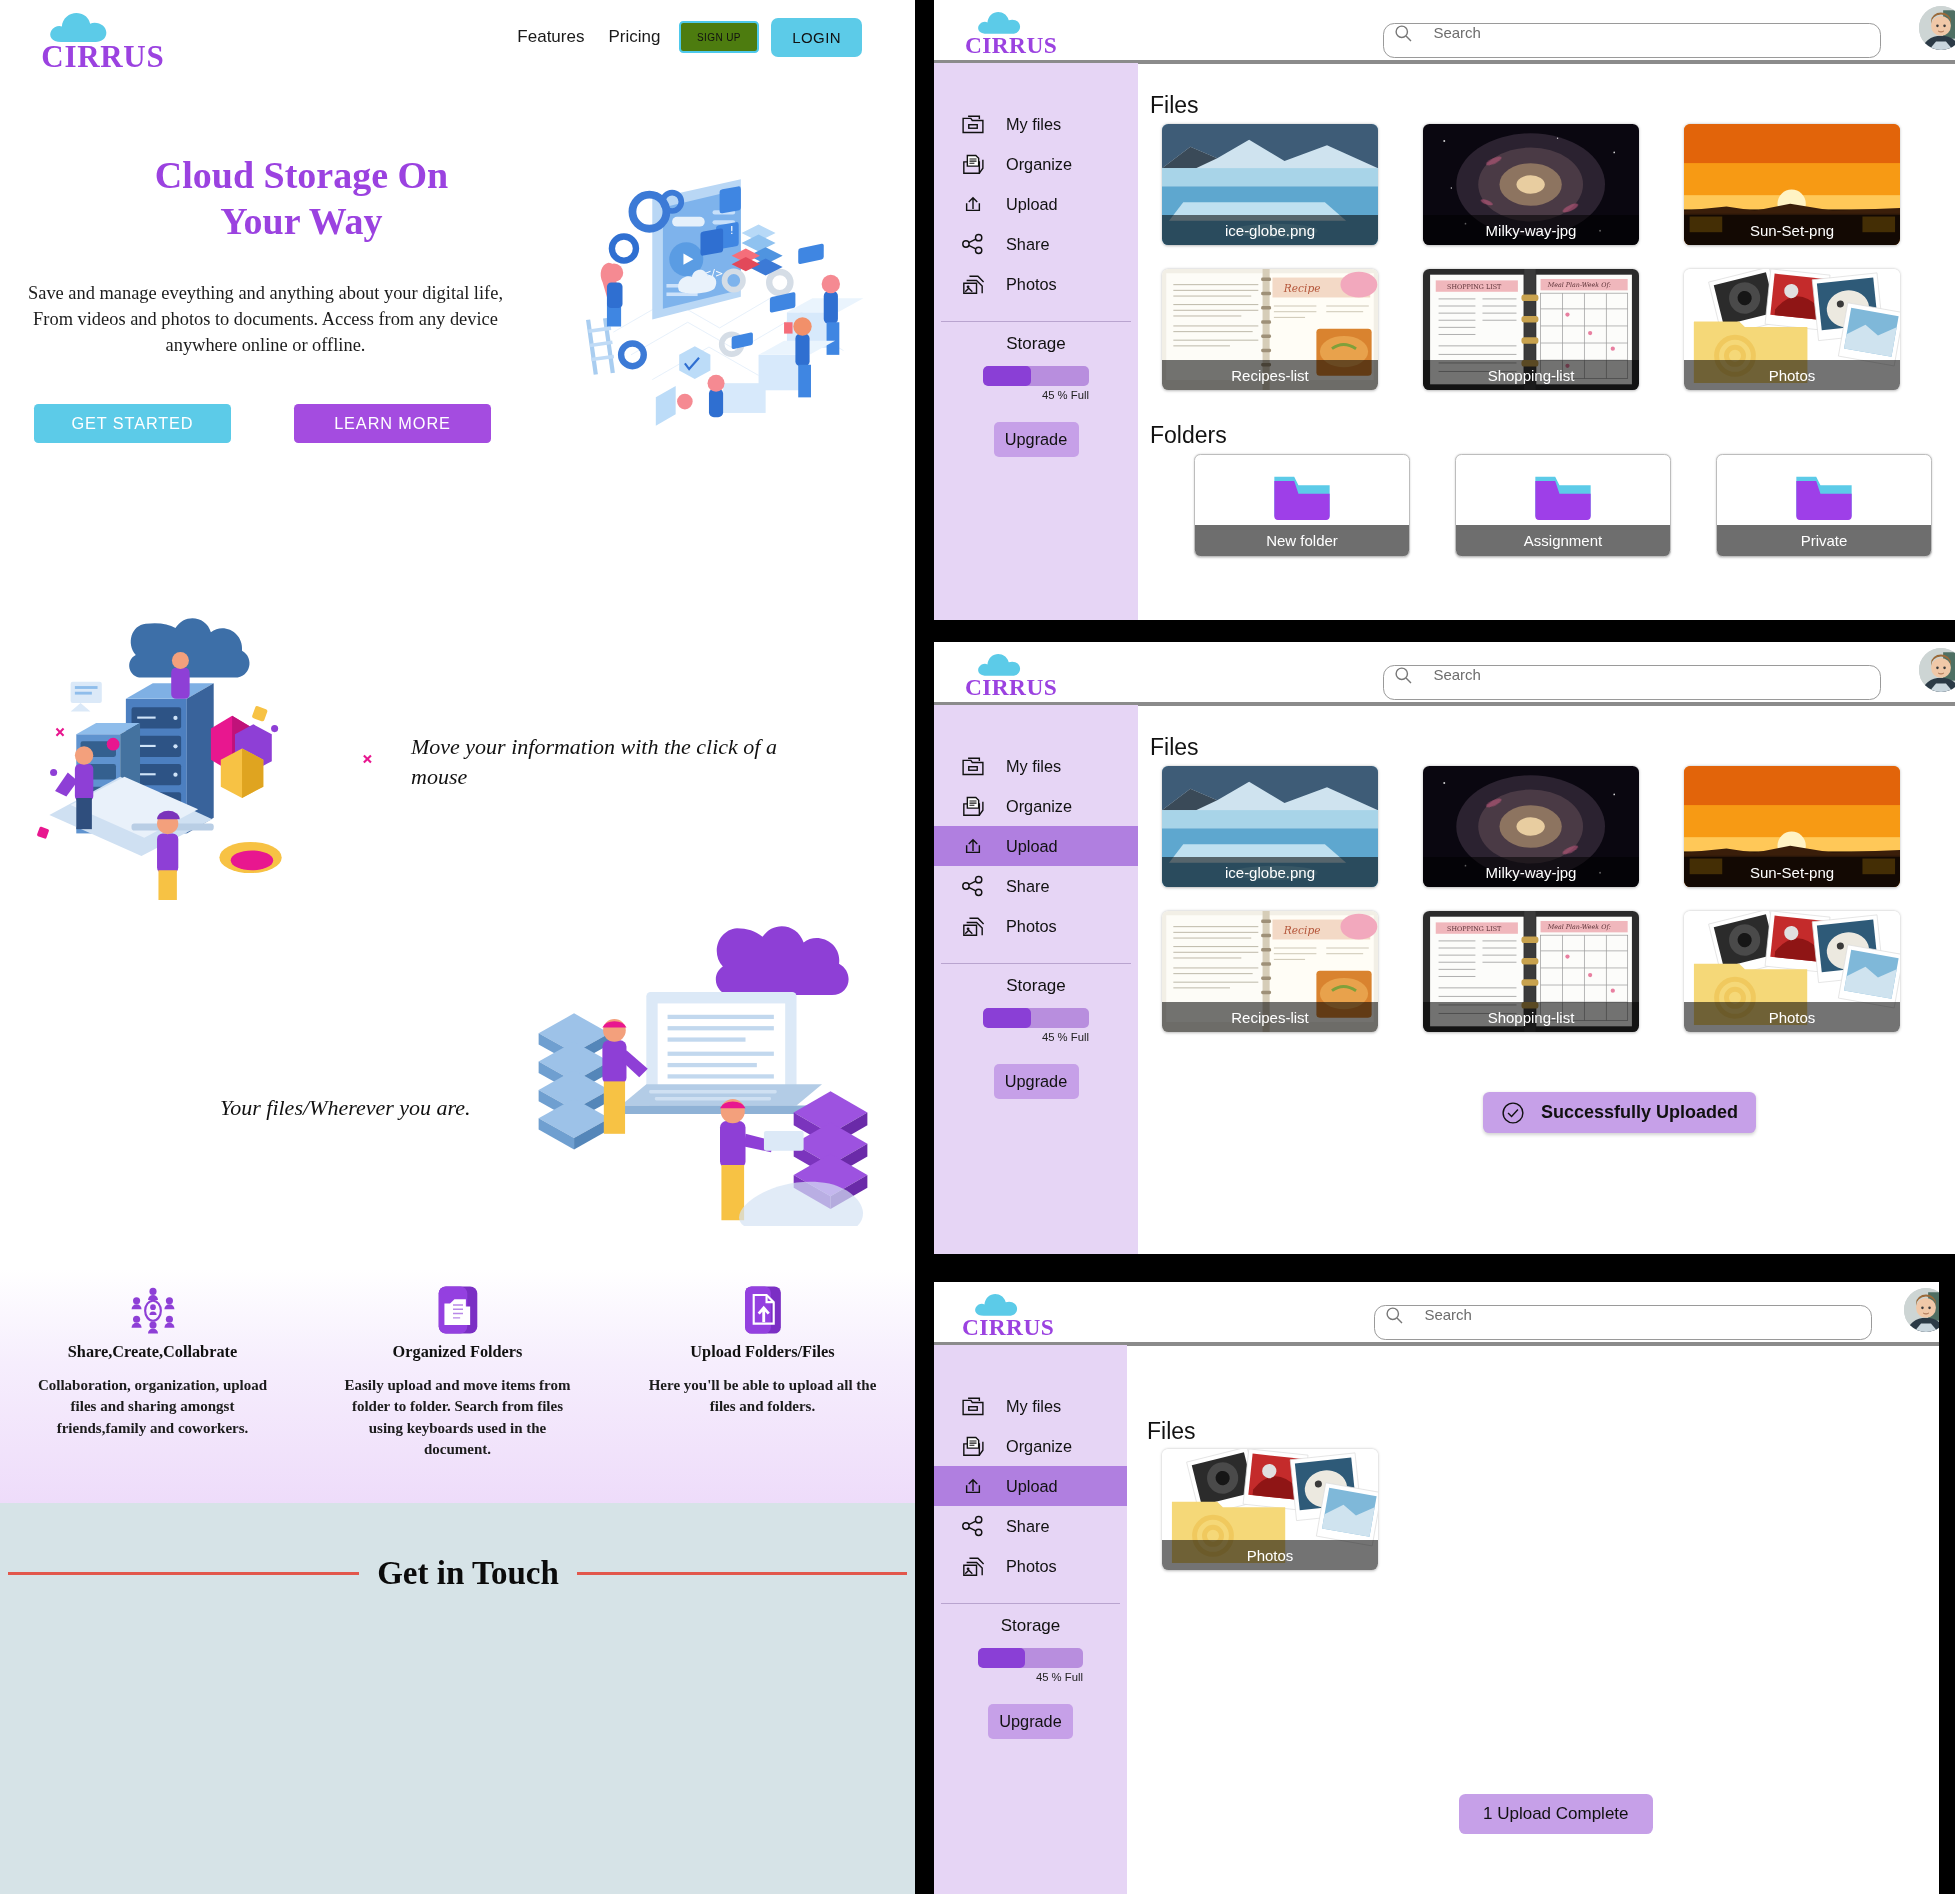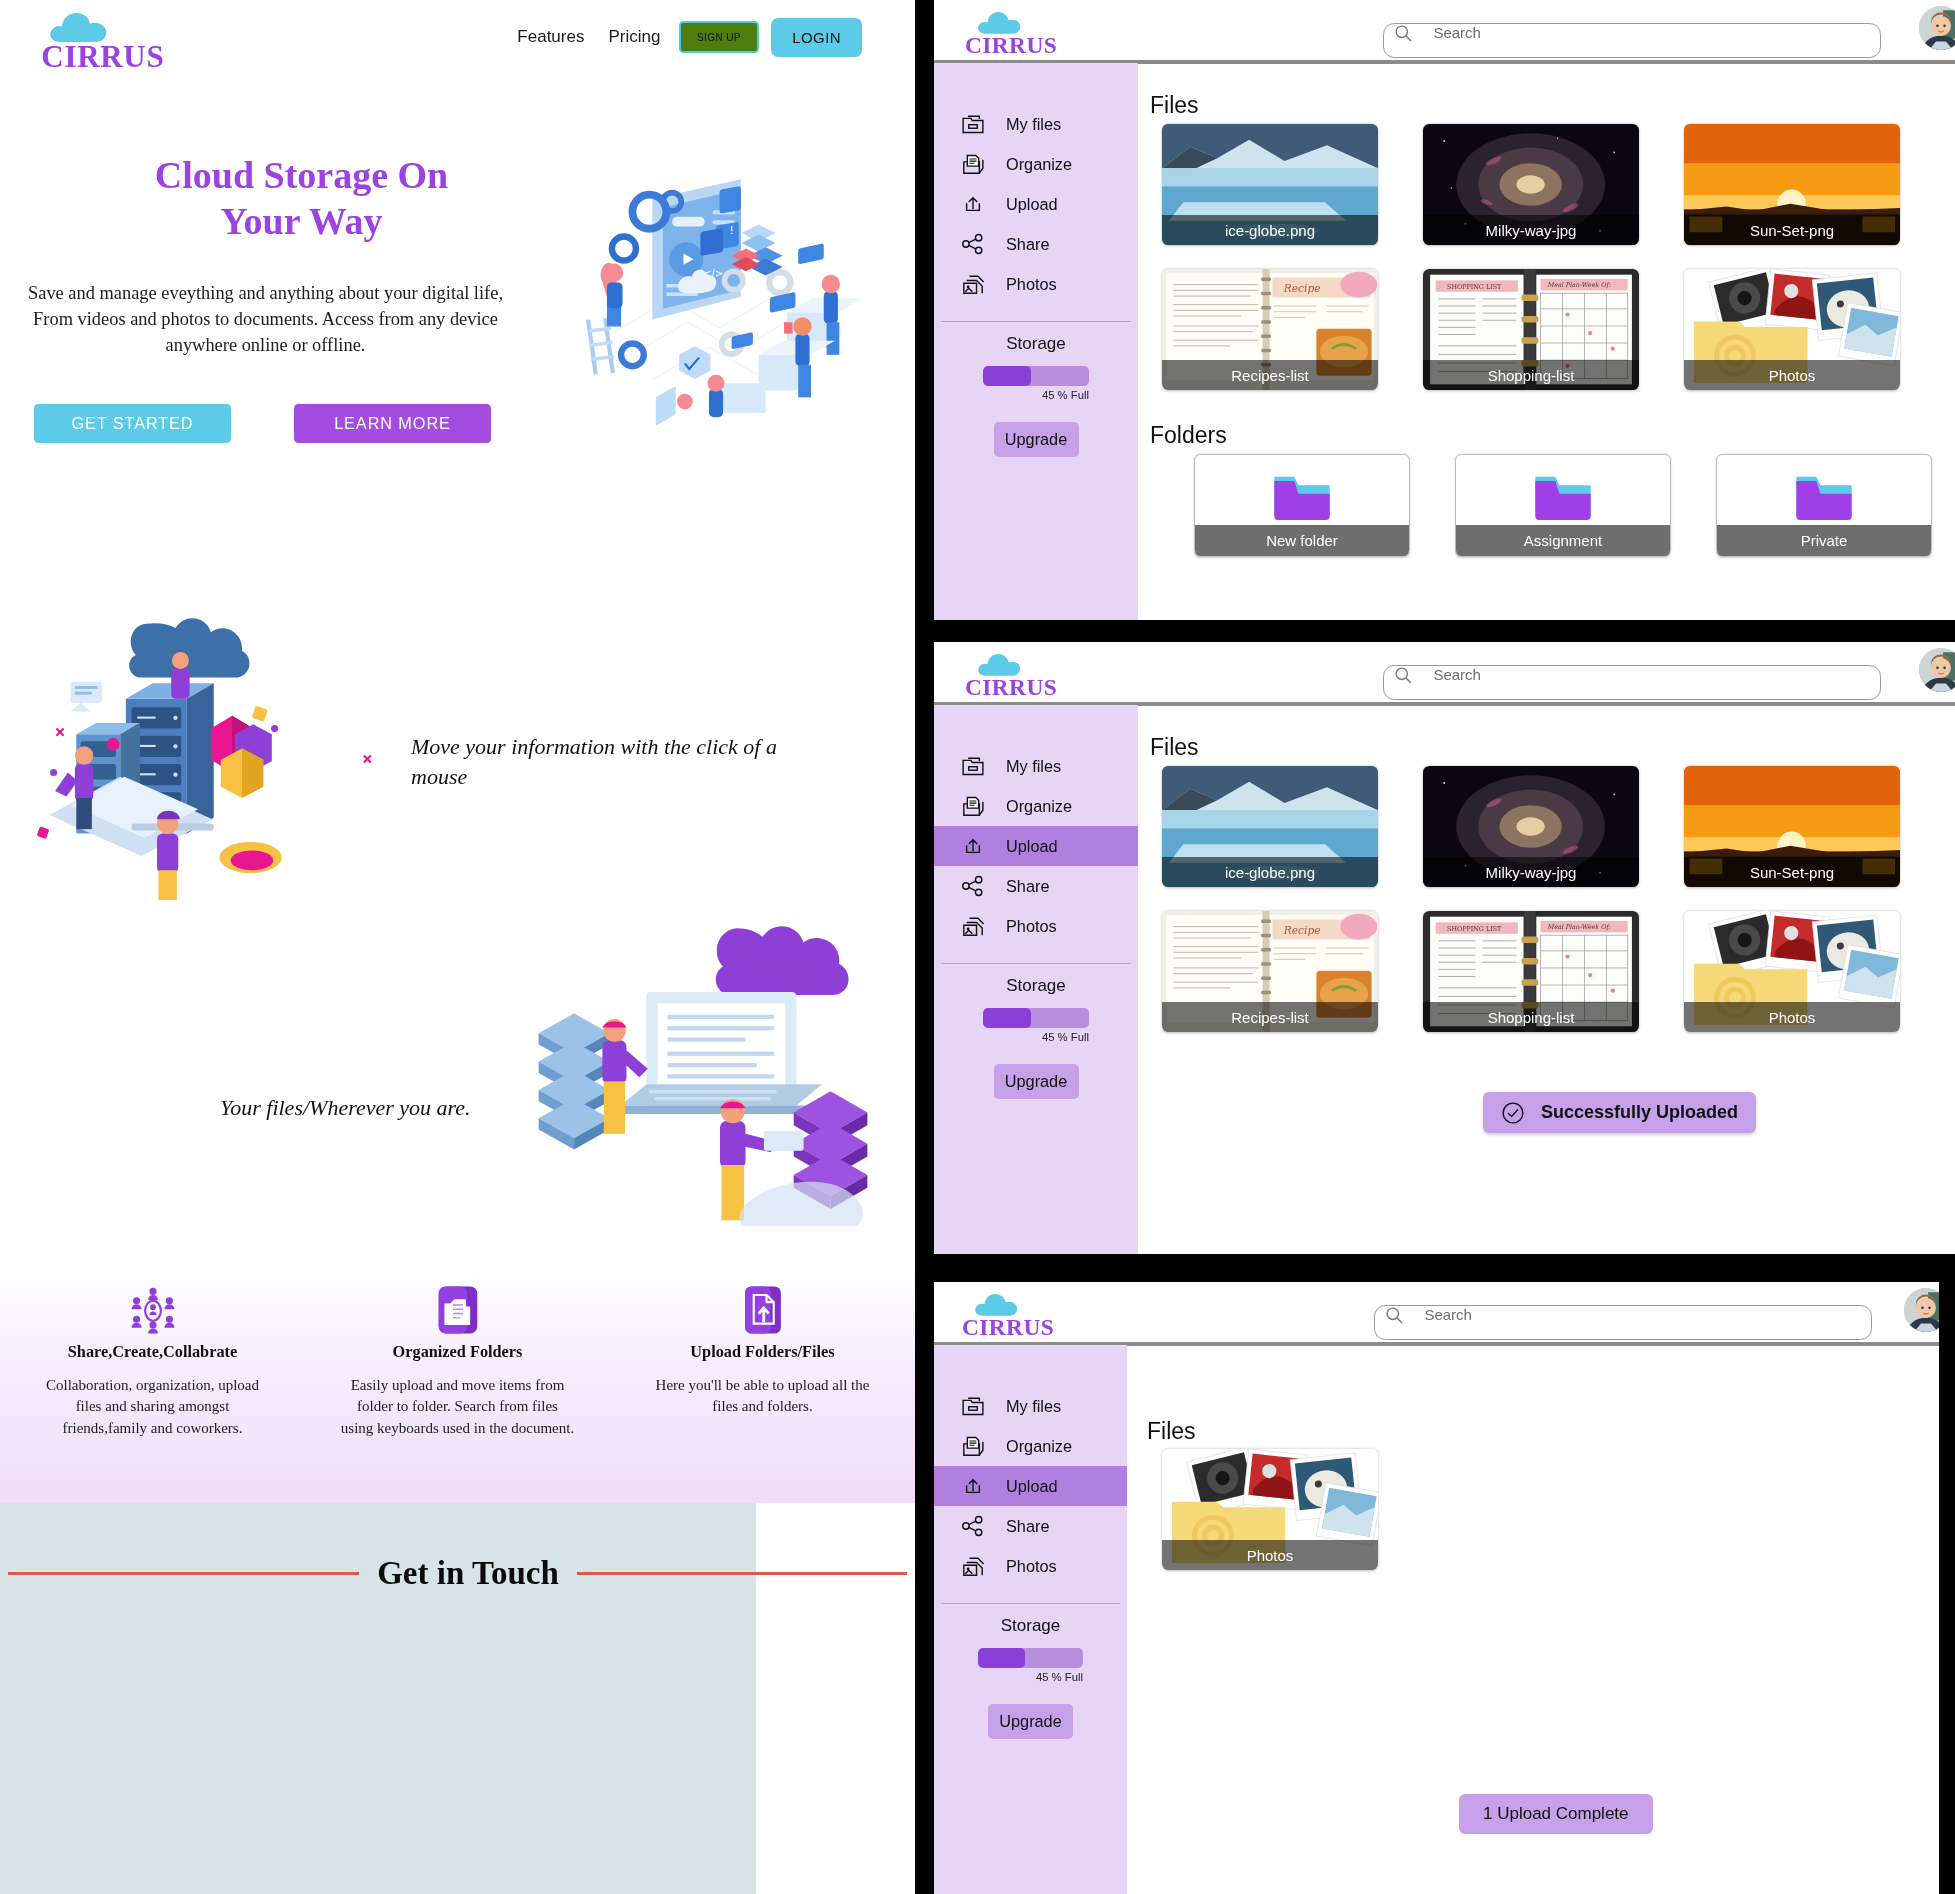--- a/index.html
+++ b/index.html
@@ -90,25 +90,25 @@
   }
   .feat{flex:1;text-align:center;padding-top:15.6px;}
   .feat-ico{width:50px;height:50px;margin:0 auto 5.7px;}
   .feat-title{
     font-family:"Liberation Serif", serif;font-weight:bold;
     font-size:16.3px;color:#111;margin-bottom:12.8px;
   }
   .feat-body{
     font-family:"Liberation Serif", serif;
     font-size:15px;line-height:1.42;color:#1c1c1c;
-    max-width:234px;margin:0 auto;
+    max-width:234px;margin:0 auto;font-weight:bold;
   }
 
   .footer{
-    position:absolute;left:0;top:1503px;width:756px;height:391px;
+    position:absolute;left:0;top:1503px;width:915px;height:391px;
     background:#d6e3e7;
   }
   .git-row{
     position:absolute;left:0;top:53px;width:915px;height:35px;
     display:flex;align-items:center;justify-content:center;gap:0;
   }
   .git-rule{height:2.1px;background:#e2574c;flex:0 0 auto;}
   .git-title{
     font-family:"Liberation Serif", serif;font-weight:bold;
     font-size:33px;color:#0b0b0b;padding:0 18.4px;white-space:nowrap;

